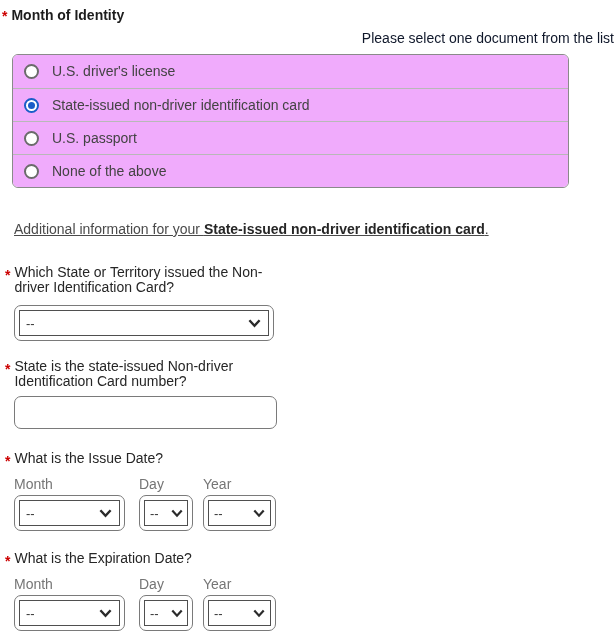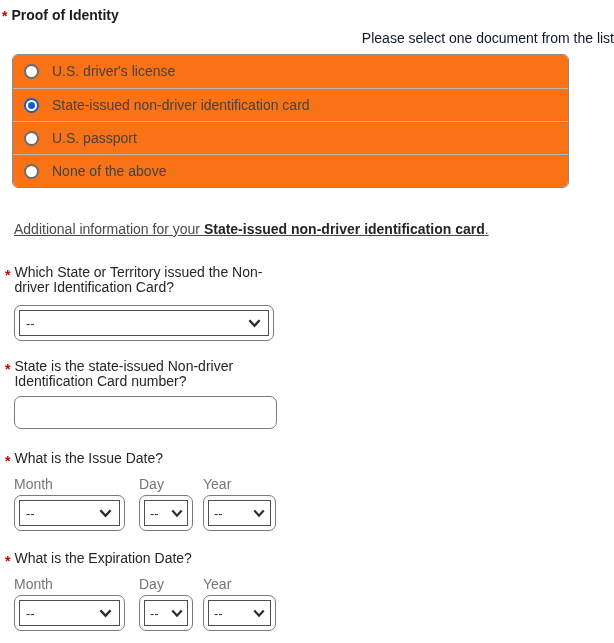--- a/index.html
+++ b/index.html
@@ -44,21 +44,21 @@
     background: #fff;
     overflow: hidden;
   }
   .option-row {
     display: flex;
     align-items: center;
     height: 33px;
     padding-left: 11px;
     gap: 13px;
     cursor: pointer;
-    background: #f97316;
+    background: #f0abfc;
   }
   .option-row + .option-row { border-top: 1px solid #b8b8b8; }
   .radio {
     width: 15px; height: 15px;
     border: 2px solid #6b6b6b;
     border-radius: 50%;
     background: #fff;
     position: relative;
     flex: 0 0 auto;
   }
@@ -151,21 +151,21 @@
   .sel-day   { width: 54px;  margin-right: 10px; }
   .sel-day .sel-inner { padding: 0 4px 0 5px; }
   .sel-year  { width: 73px; }
   .sel-year .sel-inner { padding: 0 5px 0 5px; }
 </style>
 </head>
 <body>
 
 <div class="field-head">
   <span class="req">*</span>
-  <span class="txt">Proof of Identity</span>
+  <span class="txt">Month of Identity</span>
 </div>
 <div class="instruction">Please select one document from the list</div>
 
 <div class="option-list">
   <div class="option-row">
     <span class="radio"></span>
     <span class="option-label">U.S. driver's license</span>
   </div>
   <div class="option-row">
     <span class="radio checked"></span>

